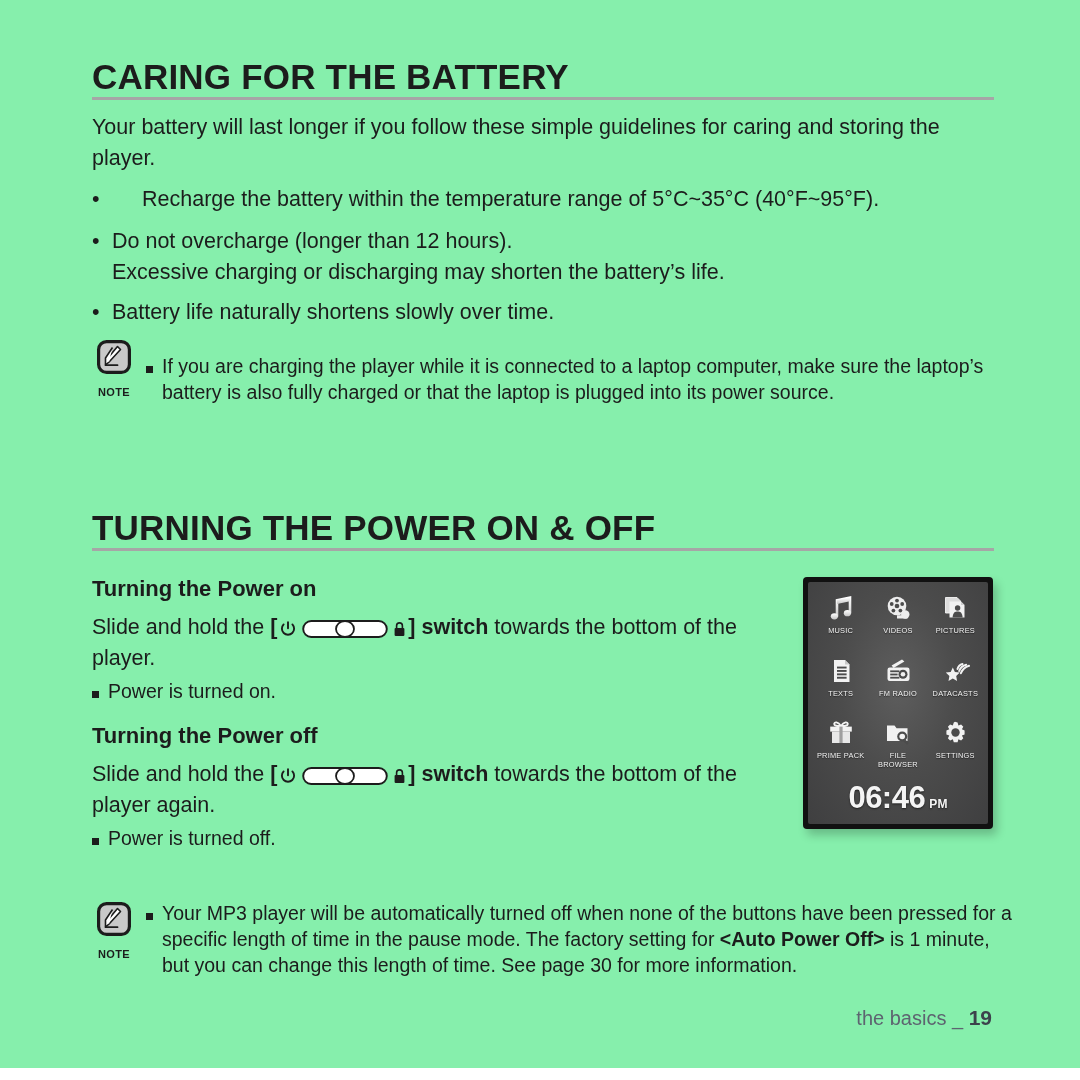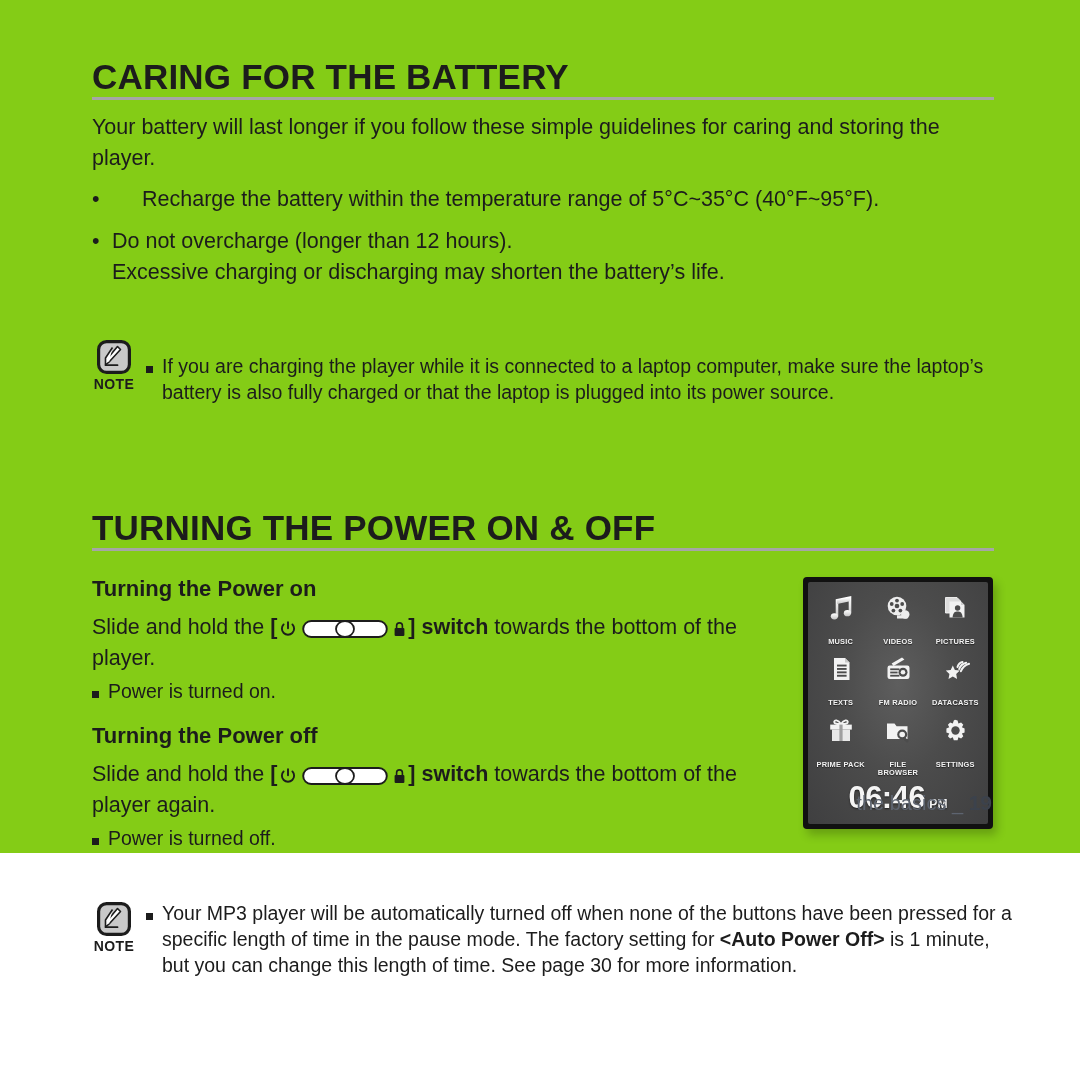--- a/index.html
+++ b/index.html
@@ -9,22 +9,22 @@
     height: 1080px;
     background: #ffffff;
     font-family: "Liberation Sans", sans-serif;
     color: #1a1a1a;
     overflow: hidden;
   }
 
   .page {
     position: relative;
     width: 1080px;
-    height: 853px;
-    background: #84cc16;
+    height: 1068px;
+    background: #86efac;
   }
 
   
   .section-heading {
     position: absolute;
     left: 92px;
     font-size: 35px;
     font-weight: bold;
     letter-spacing: 0.2px;
     color: #1c1c1c;
@@ -105,25 +105,25 @@
     text-align: center;
     padding-top: 2px;
   }
   .note-icon {
     width: 34px;
     height: 34px;
     margin: 0 auto;
     display: block;
   }
   .note-label {
-    font-size: 14px;
+    font-size: 11px;
     font-weight: bold;
     letter-spacing: 0.4px;
     color: #1c1c1c;
-    margin-top: 2px;
+    margin-top: 12px;
     font-family: "Liberation Sans", sans-serif;
   }
   .note-body { padding-left: 6px; }
 
   
   .switch-glyph {
     display: inline-flex;
     align-items: center;
     gap: 5px;
     vertical-align: -4px;
@@ -167,23 +167,23 @@
     align-items: center;
     justify-content: flex-start;
   }
   .cell-icon {
     height: 36px;
     display: flex;
     align-items: center;
     justify-content: center;
   }
   .cell-label {
-    margin-top: 12px;
+    margin-top: 1px;
     font-size: 7.4px;
-    font-weight: bold;
+    font-weight: normal;
     letter-spacing: 0.25px;
     color: #f2f2f2;
     text-align: center;
     line-height: 8.6px;
     text-shadow: 0 1px 1px rgba(0,0,0,0.55);
   }
   .clock {
     position: absolute;
     left: 0;
     right: 0;
@@ -234,20 +234,24 @@
     <span class="bullet-dot"></span>
     <span class="bullet-text">Recharge the battery within the temperature range of 5°C~35°C (40°F~95°F).</span>
   </div>
 
   <div class="bullet-row" style="left:92px; top:226px; width:910px;">
     <span class="bullet-dot"></span>
     <span class="bullet-text" style="white-space:pre-line;">Do not overcharge (longer than 12 hours).
 Excessive charging or discharging may shorten the battery’s life.</span>
   </div>
 
+  <div class="bullet-row" style="left:92px; top:297px; width:910px;">
+    <span class="bullet-dot"></span>
+    <span class="bullet-text">Battery life naturally shortens slowly over time.</span>
+  </div>
 
   <div class="note-block" style="left:88px; top:338px; width:910px;">
     <div class="note-badge">
       <svg class="note-icon" viewBox="0 0 34 34">
         <rect x="1.6" y="1.6" width="30.8" height="30.8" rx="8" ry="8" fill="#c9c9c9" stroke="#1c1c1c" stroke-width="3.2"></rect>
         <path d="M20.5 6.5 L10.5 18.5 L9 23.5 L12.5 21.5 L23.5 9.5 Z" fill="#ffffff" stroke="#1c1c1c" stroke-width="1.6" stroke-linejoin="round"></path>
         <path d="M15.5 7.5 L8.5 18 L8.5 25 L12 22" fill="#ffffff" stroke="#1c1c1c" stroke-width="1.6" stroke-linejoin="round"></path>
         <path d="M8.6 25.2 L20.5 25.2" stroke="#1c1c1c" stroke-width="1.8" stroke-linecap="round"></path>
       </svg>
       <div class="note-label">NOTE</div>

